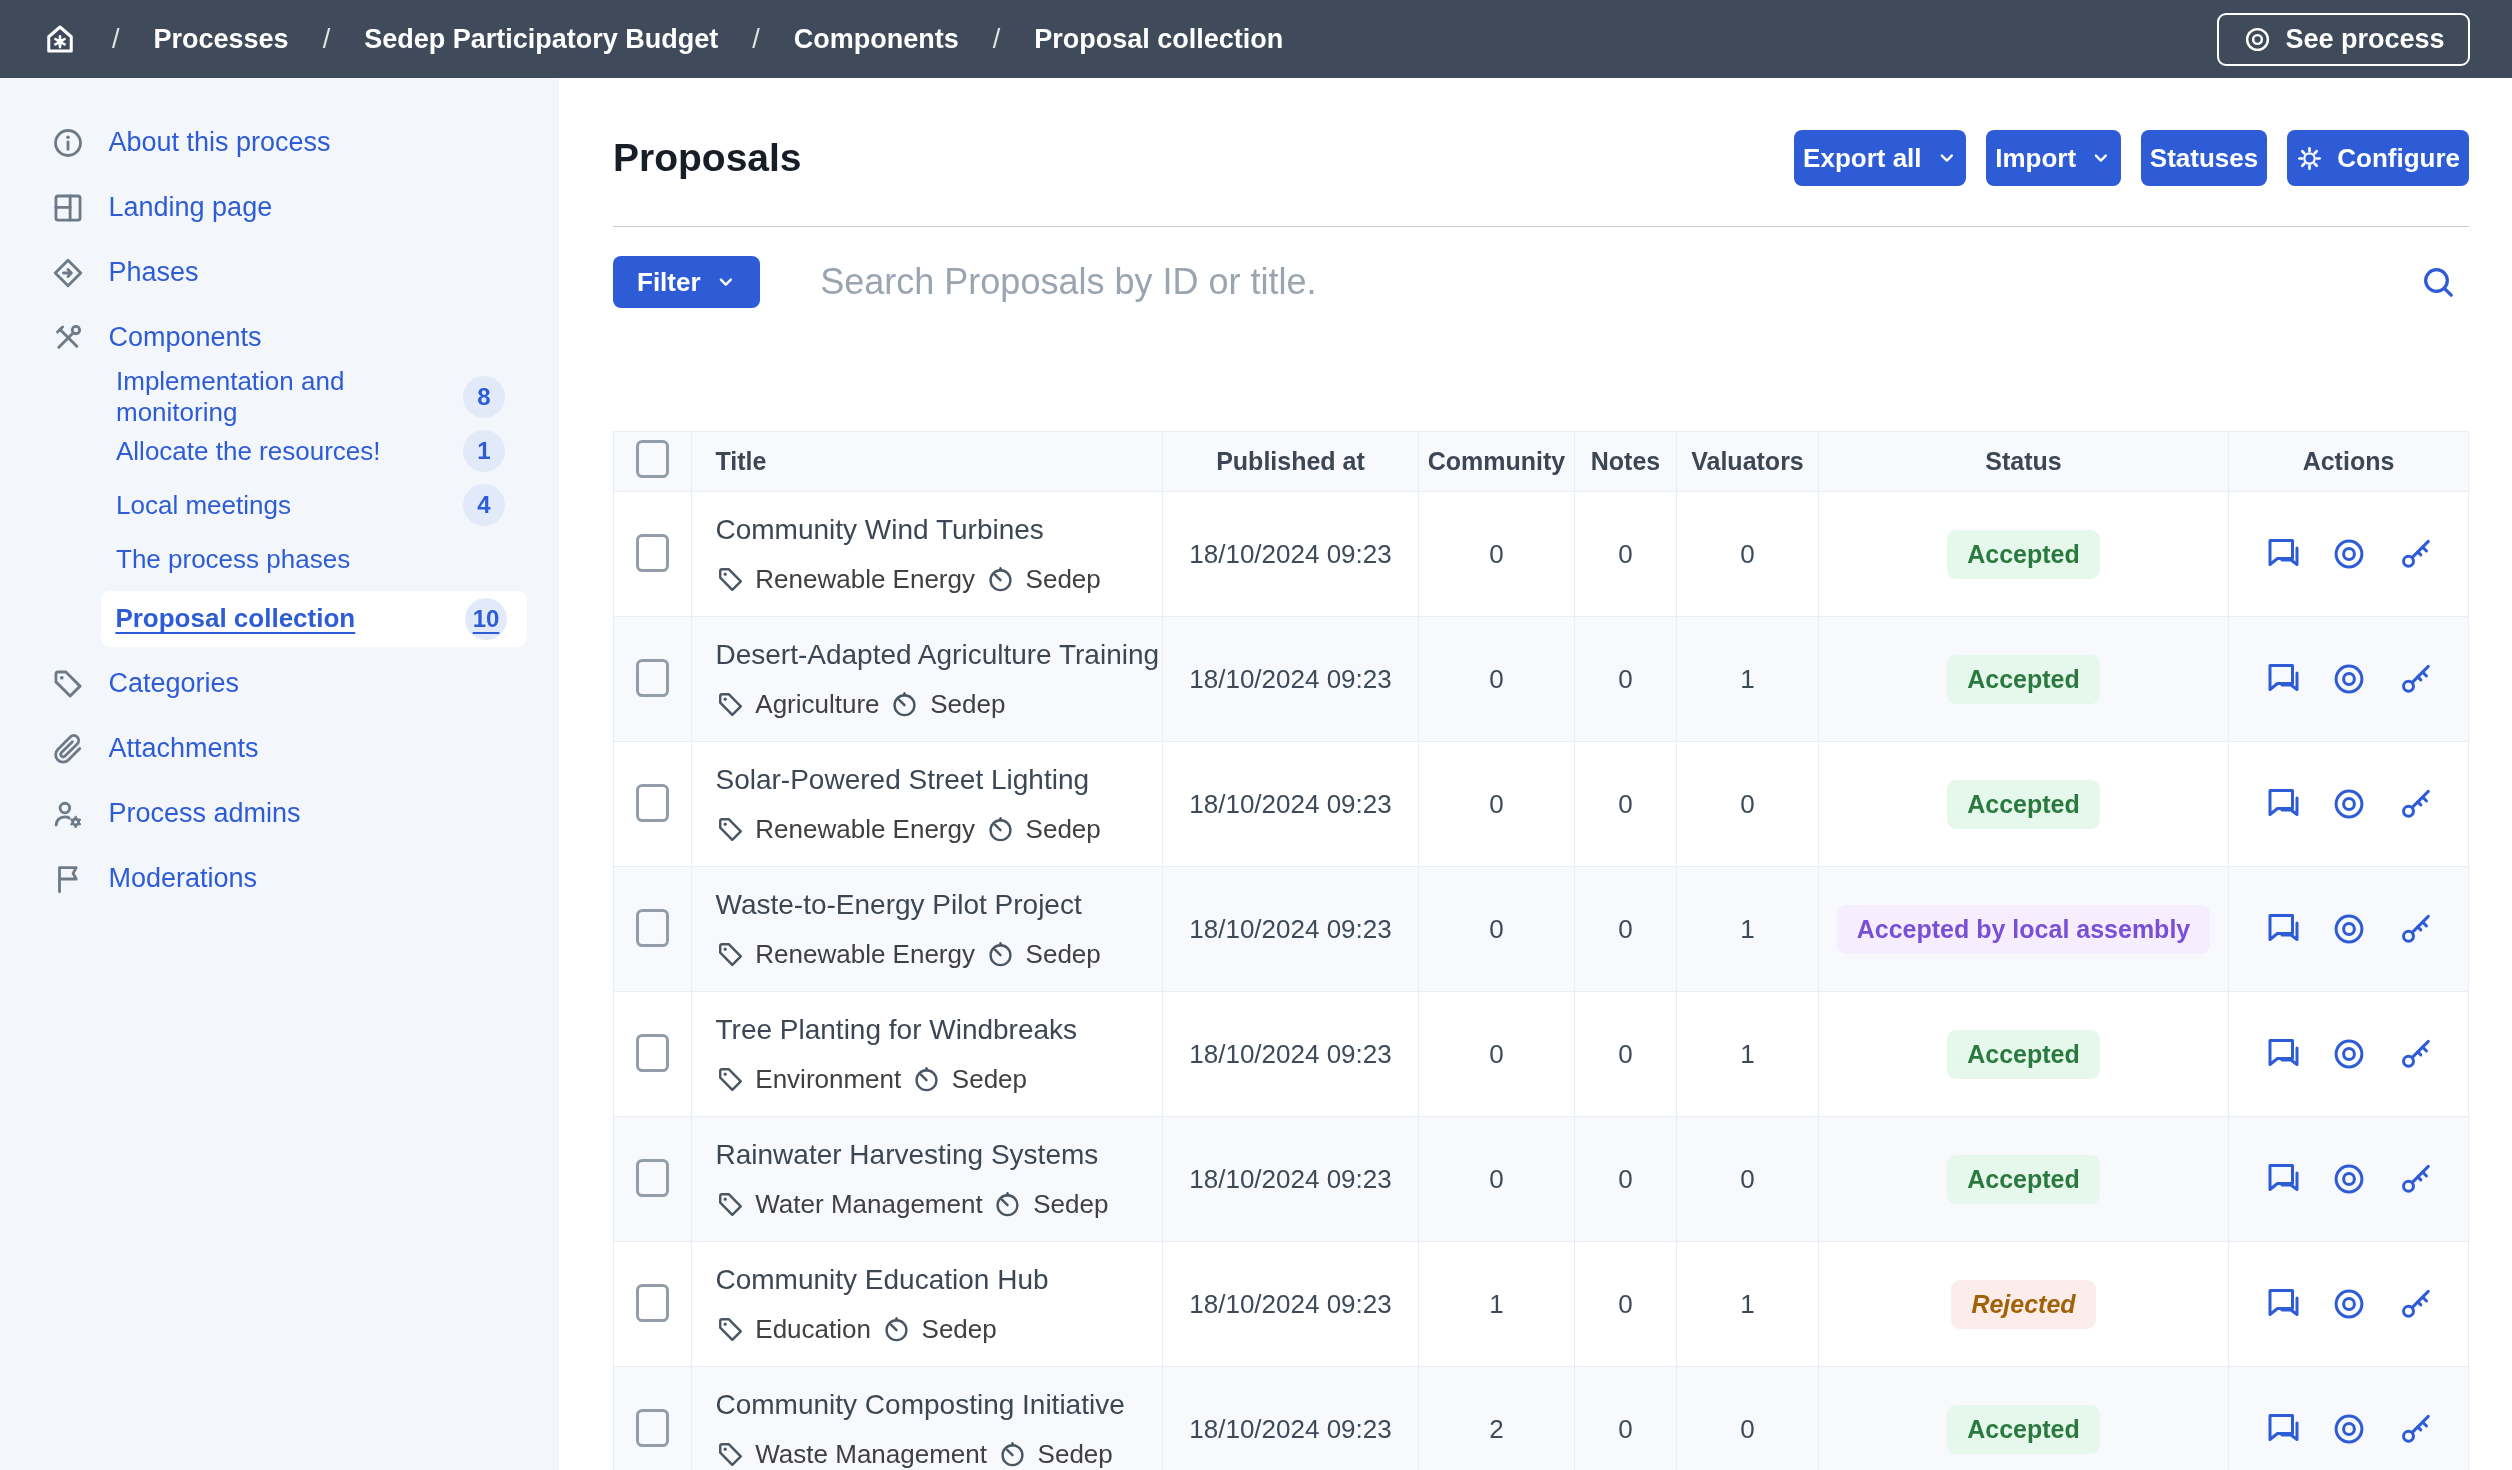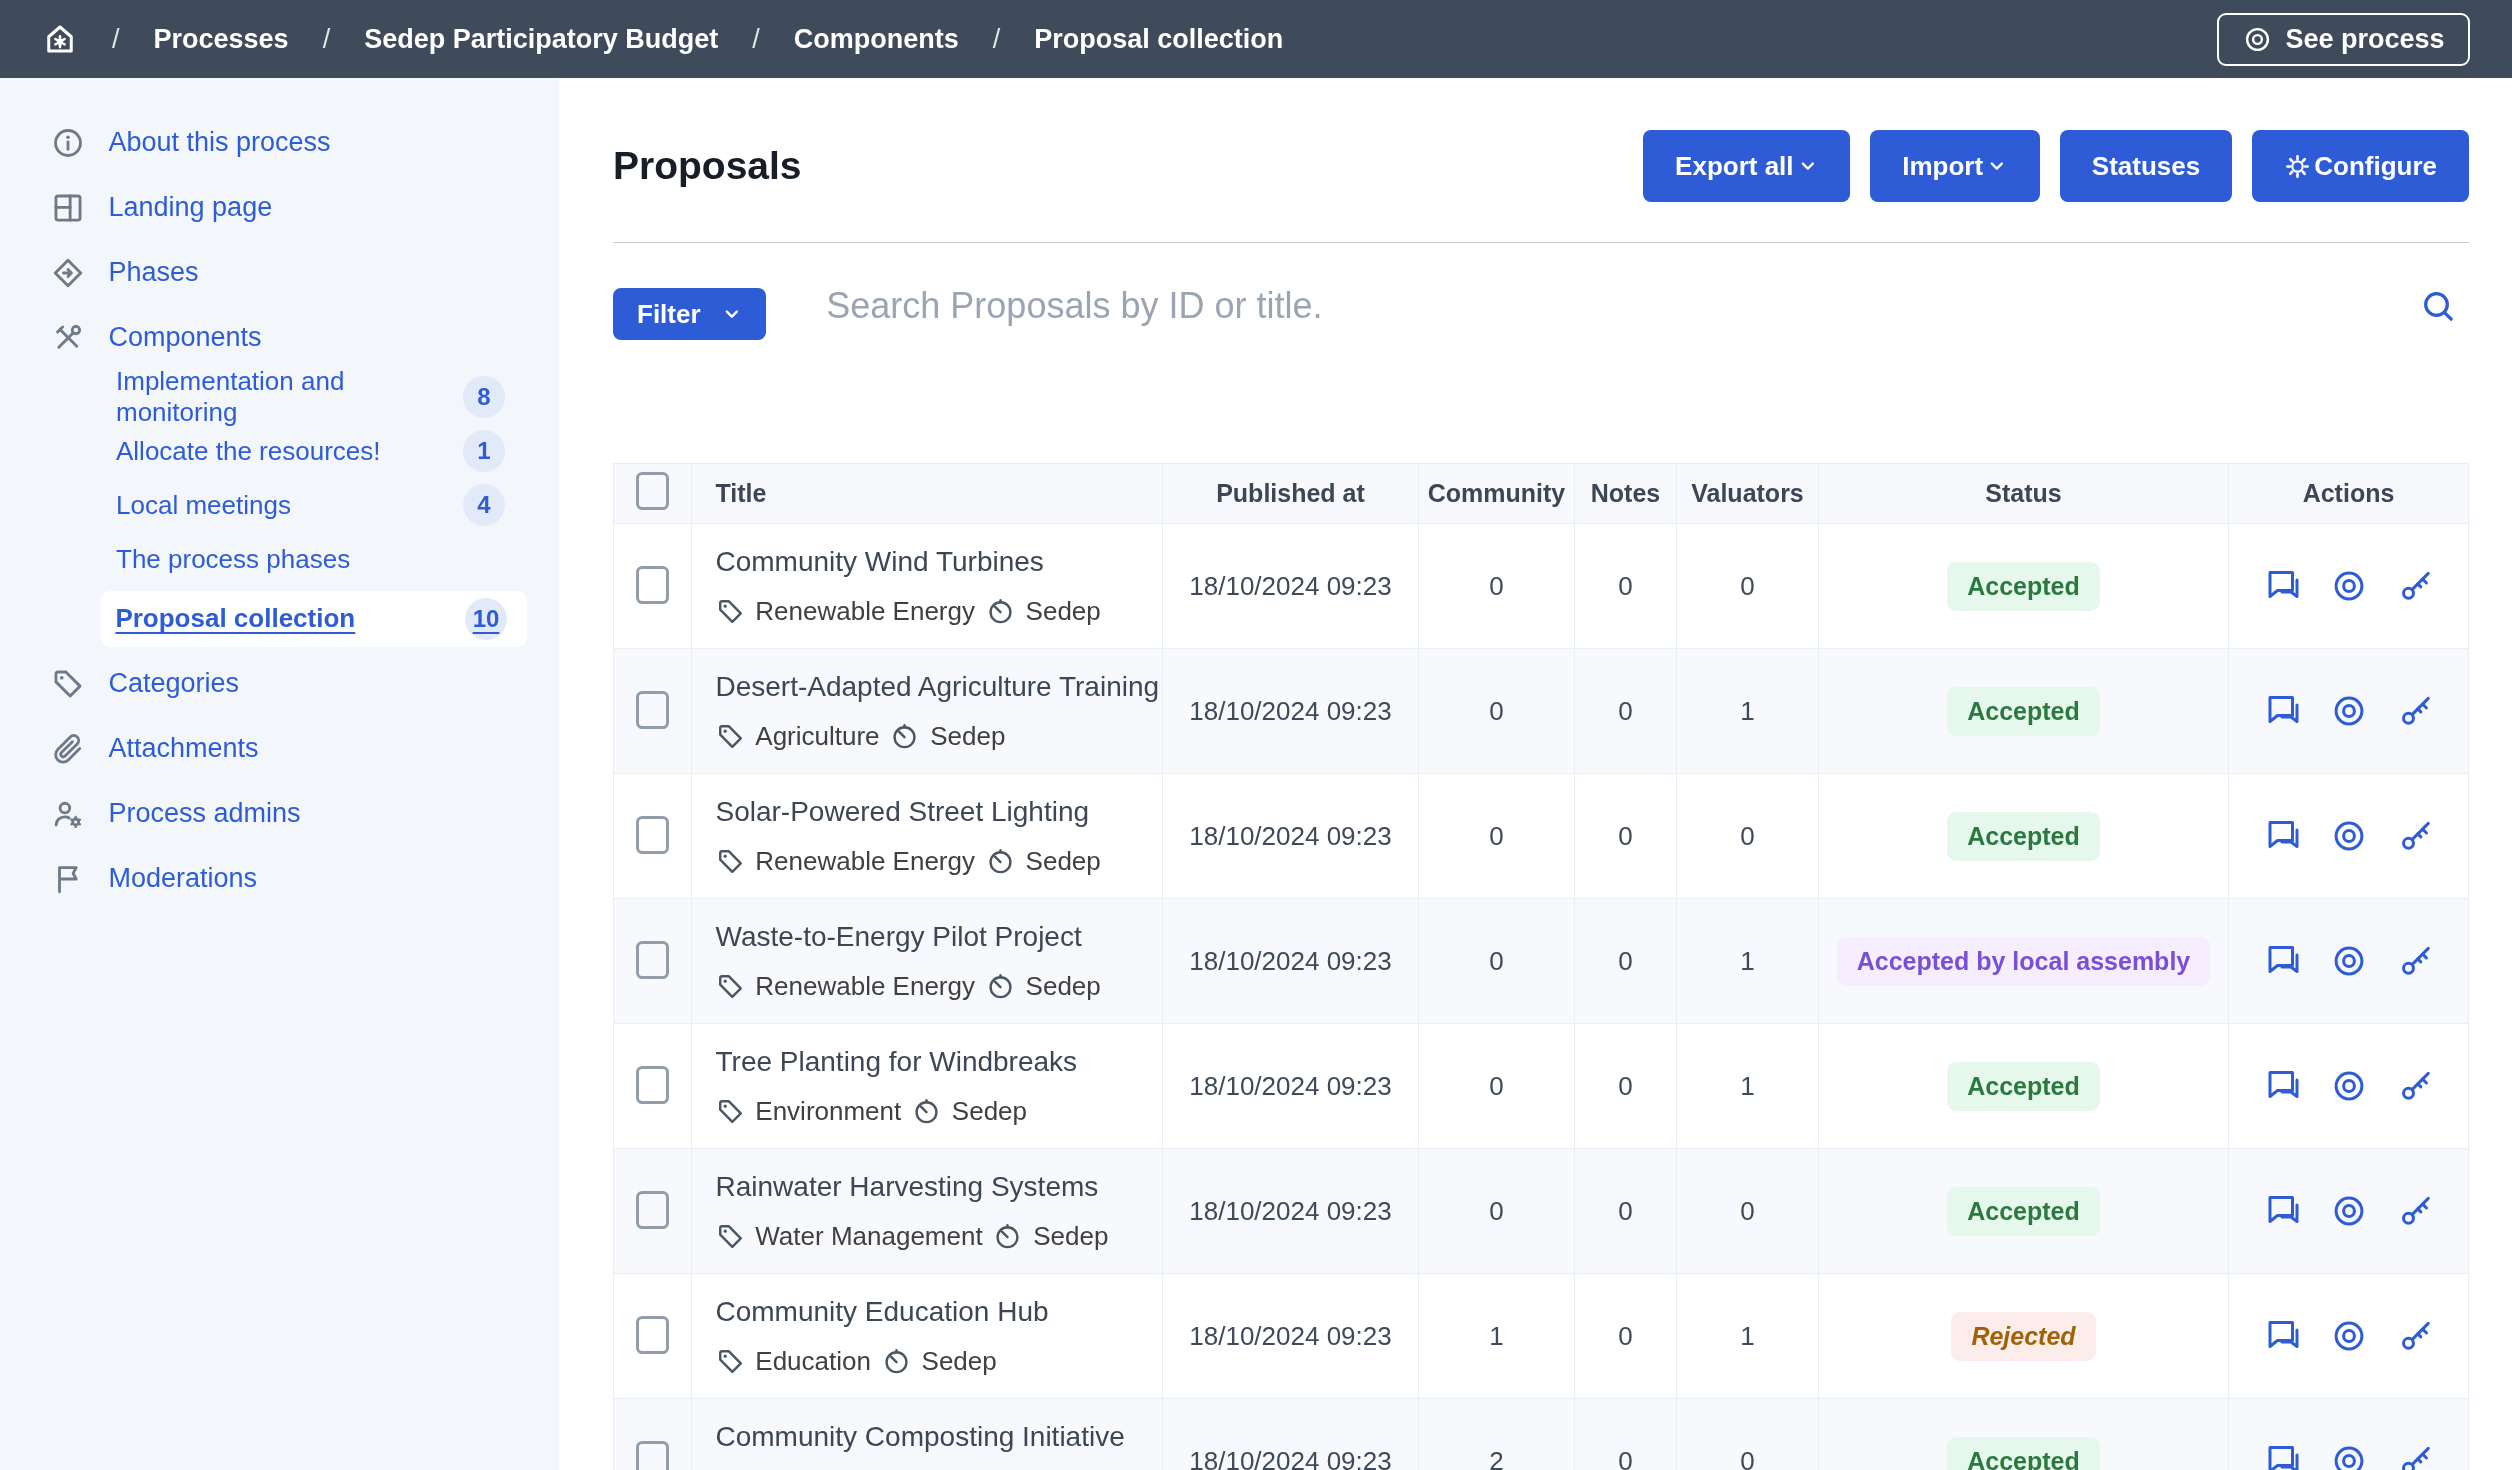--- a/index.html
+++ b/index.html
@@ -30,28 +30,28 @@
   .count-badge.empty{visibility:hidden;}
   .side-sub.active{background:#ffffff;border-radius:9px;margin:4.5px 32px 4.5px 101px;padding-left:14.4px;padding-right:20px;height:56px;}
   .side-sub.active .lbl{font-weight:700;text-decoration:underline;text-underline-offset:5.4px;}
   .side-sub.active .count-badge{text-decoration:underline;text-underline-offset:4.5px;}
 
   
   .main{flex:1;background:#ffffff;padding:52px 44px 0 54px;box-sizing:border-box;}
   .main-header{display:flex;align-items:center;justify-content:space-between;}
   .page-title{font-size:39px;font-weight:700;color:#171e28;margin:0;}
   .toolbar{display:flex;gap:20px;}
-  .btn{display:flex;align-items:center;gap:3px;background:#2d5cd6;color:#fff;border:none;border-radius:8px;
-    height:72px;padding:0 32px;font-size:26px;font-weight:700;font-family:inherit;cursor:pointer;}
+  .btn{display:flex;align-items:center;gap:14px;background:#2d5cd6;color:#fff;border:none;border-radius:8px;
+    height:56px;padding:0 9px;font-size:26px;font-weight:700;font-family:inherit;cursor:pointer;}
   .btn .chev{width:21.7px;height:21.7px;stroke-width:2.6;}
   .btn .gear{width:27px;height:27px;}
   .rule{border:none;border-top:1.8px solid #c6ccd4;margin:40px 0 0 0;}
 
   .filter-row{margin-top:29px;display:flex;align-items:center;}
-  .btn-filter{height:52px;padding:0 24px;gap:20px;margin-top:16px;}
+  .btn-filter{height:52px;padding:0 24px;gap:14px;}
   .search-input{flex:1;margin-left:58px;border:none;outline:none;background:transparent;
     font-size:36px;color:#3e4a59;font-family:inherit;}
   .search-input::placeholder{color:#9aa5b1;}
   .search-btn{background:none;border:none;color:#2d5cd6;cursor:pointer;padding:0;margin-right:12.6px;}
   .search-btn .icn{width:36px;height:36px;stroke-width:2.2;}
 
   
   table{margin-top:123px;border-collapse:collapse;table-layout:fixed;width:1854px;}
   th,td{border:1.8px solid #e9eef5;box-sizing:border-box;}
   thead th{height:60px;background:#f7f9fc;font-size:25px;font-weight:700;color:#3c4654;text-align:center;}

